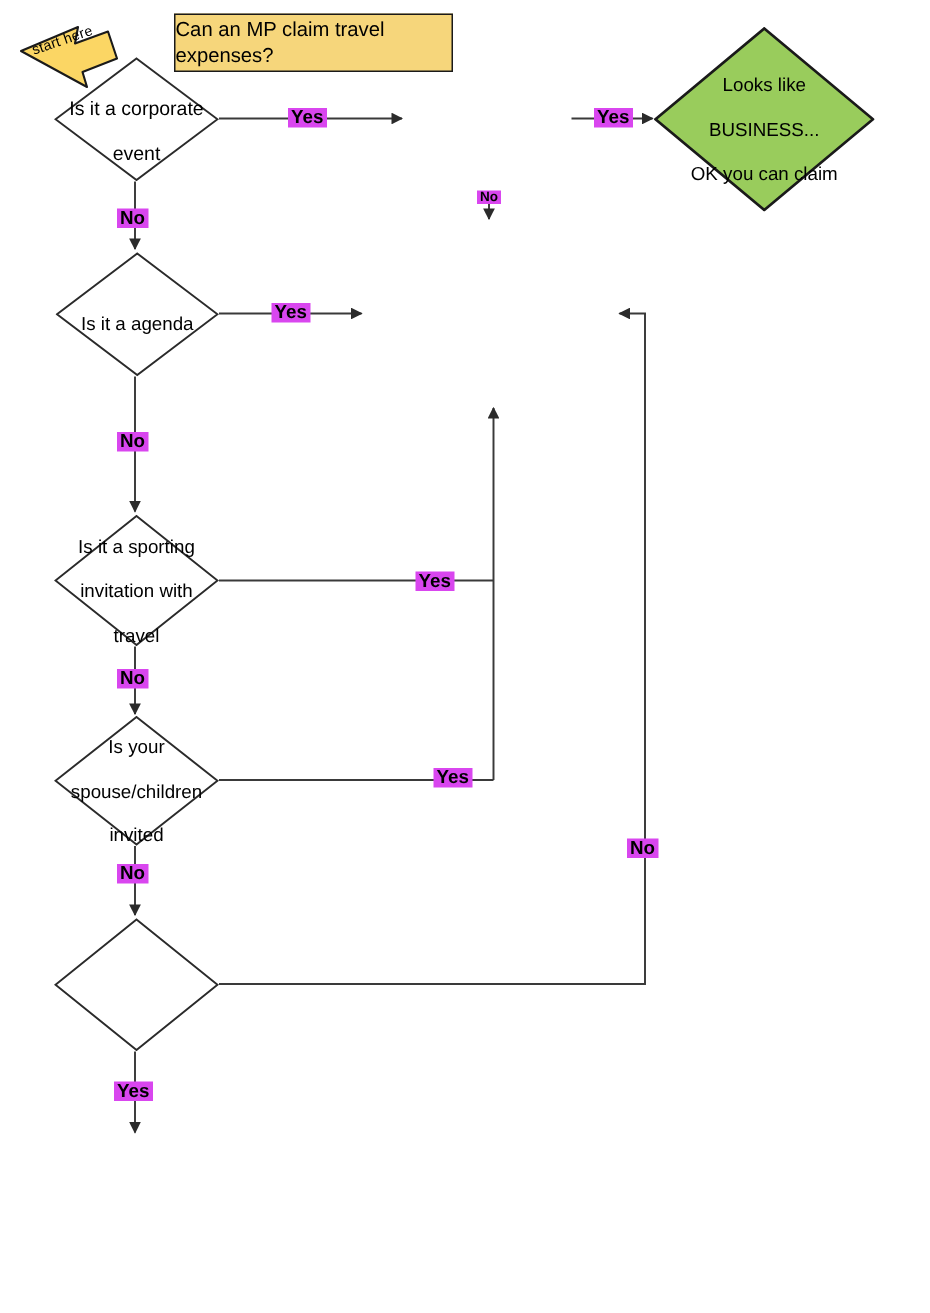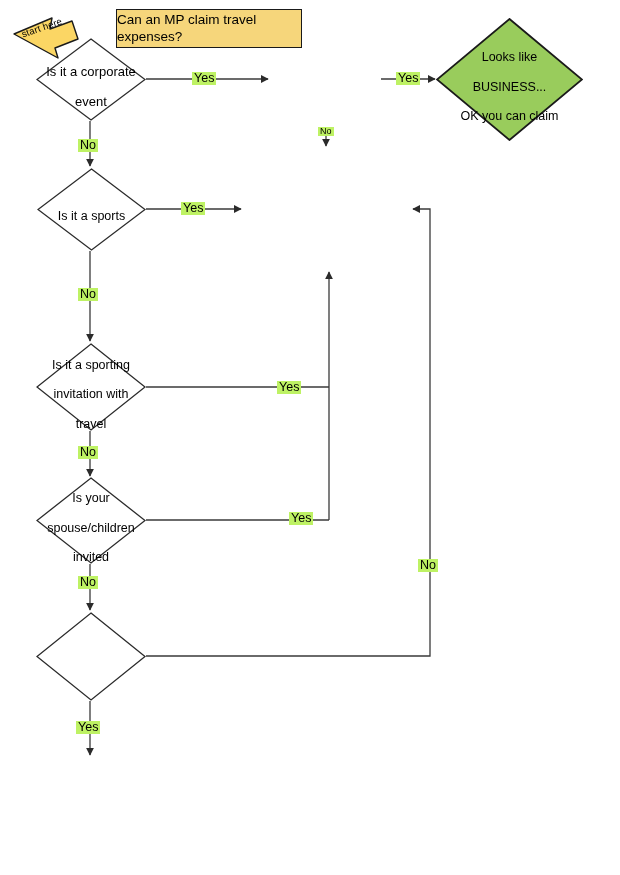--- a/index.html
+++ b/index.html
@@ -57,27 +57,28 @@
     display: flex;
     align-items: center;
     justify-content: center;
     text-align: left;
     font-size: 13.5px;
     color: #000000;
     line-height: 1.25;
   }
   .edge-label {
     position: absolute;
-    background: #bef264;
+    background: #d946ef;
     color: #000000;
     font-size: 12.5px;
     line-height: 1;
     padding: 0 2px;
     text-align: center;
     white-space: nowrap;
+    font-weight: bold;
   }
   .edge-label.small { font-size: 9px; }
   .start-here {
     position: absolute;
     left: 8px;
     top: 12px;
     width: 74px;
     height: 48px;
   }
   .start-here-text {
@@ -164,21 +165,21 @@
       <span>OK you can claim</span>
     </div>
   </div>
 
 
   <div class="node" style="left:37px; top:168px; width:109px; height:83px;">
     <svg class="diamond-shape" viewBox="0 0 109 83" preserveAspectRatio="none" xmlns="http://www.w3.org/2000/svg">
       <polygon points="54.5,1 108,41.5 54.5,82 1,41.5" fill="#FFFFFF" stroke="#2b2b2b" stroke-width="1.3"></polygon>
     </svg>
     <div class="node-label mid">
-      <span>Is it a sports</span>
+      <span>Is it a agenda</span>
     </div>
   </div>
 
   <div class="node" style="left:36px; top:343px; width:110px; height:88px;">
     <svg class="diamond-shape" viewBox="0 0 110 88" preserveAspectRatio="none" xmlns="http://www.w3.org/2000/svg">
       <polygon points="55,1 109,44 55,87 1,44" fill="#FFFFFF" stroke="#2b2b2b" stroke-width="1.3"></polygon>
     </svg>
     <div class="node-label mid">
       <span>Is it a sporting</span><br>
       <span>invitation with</span><br>

